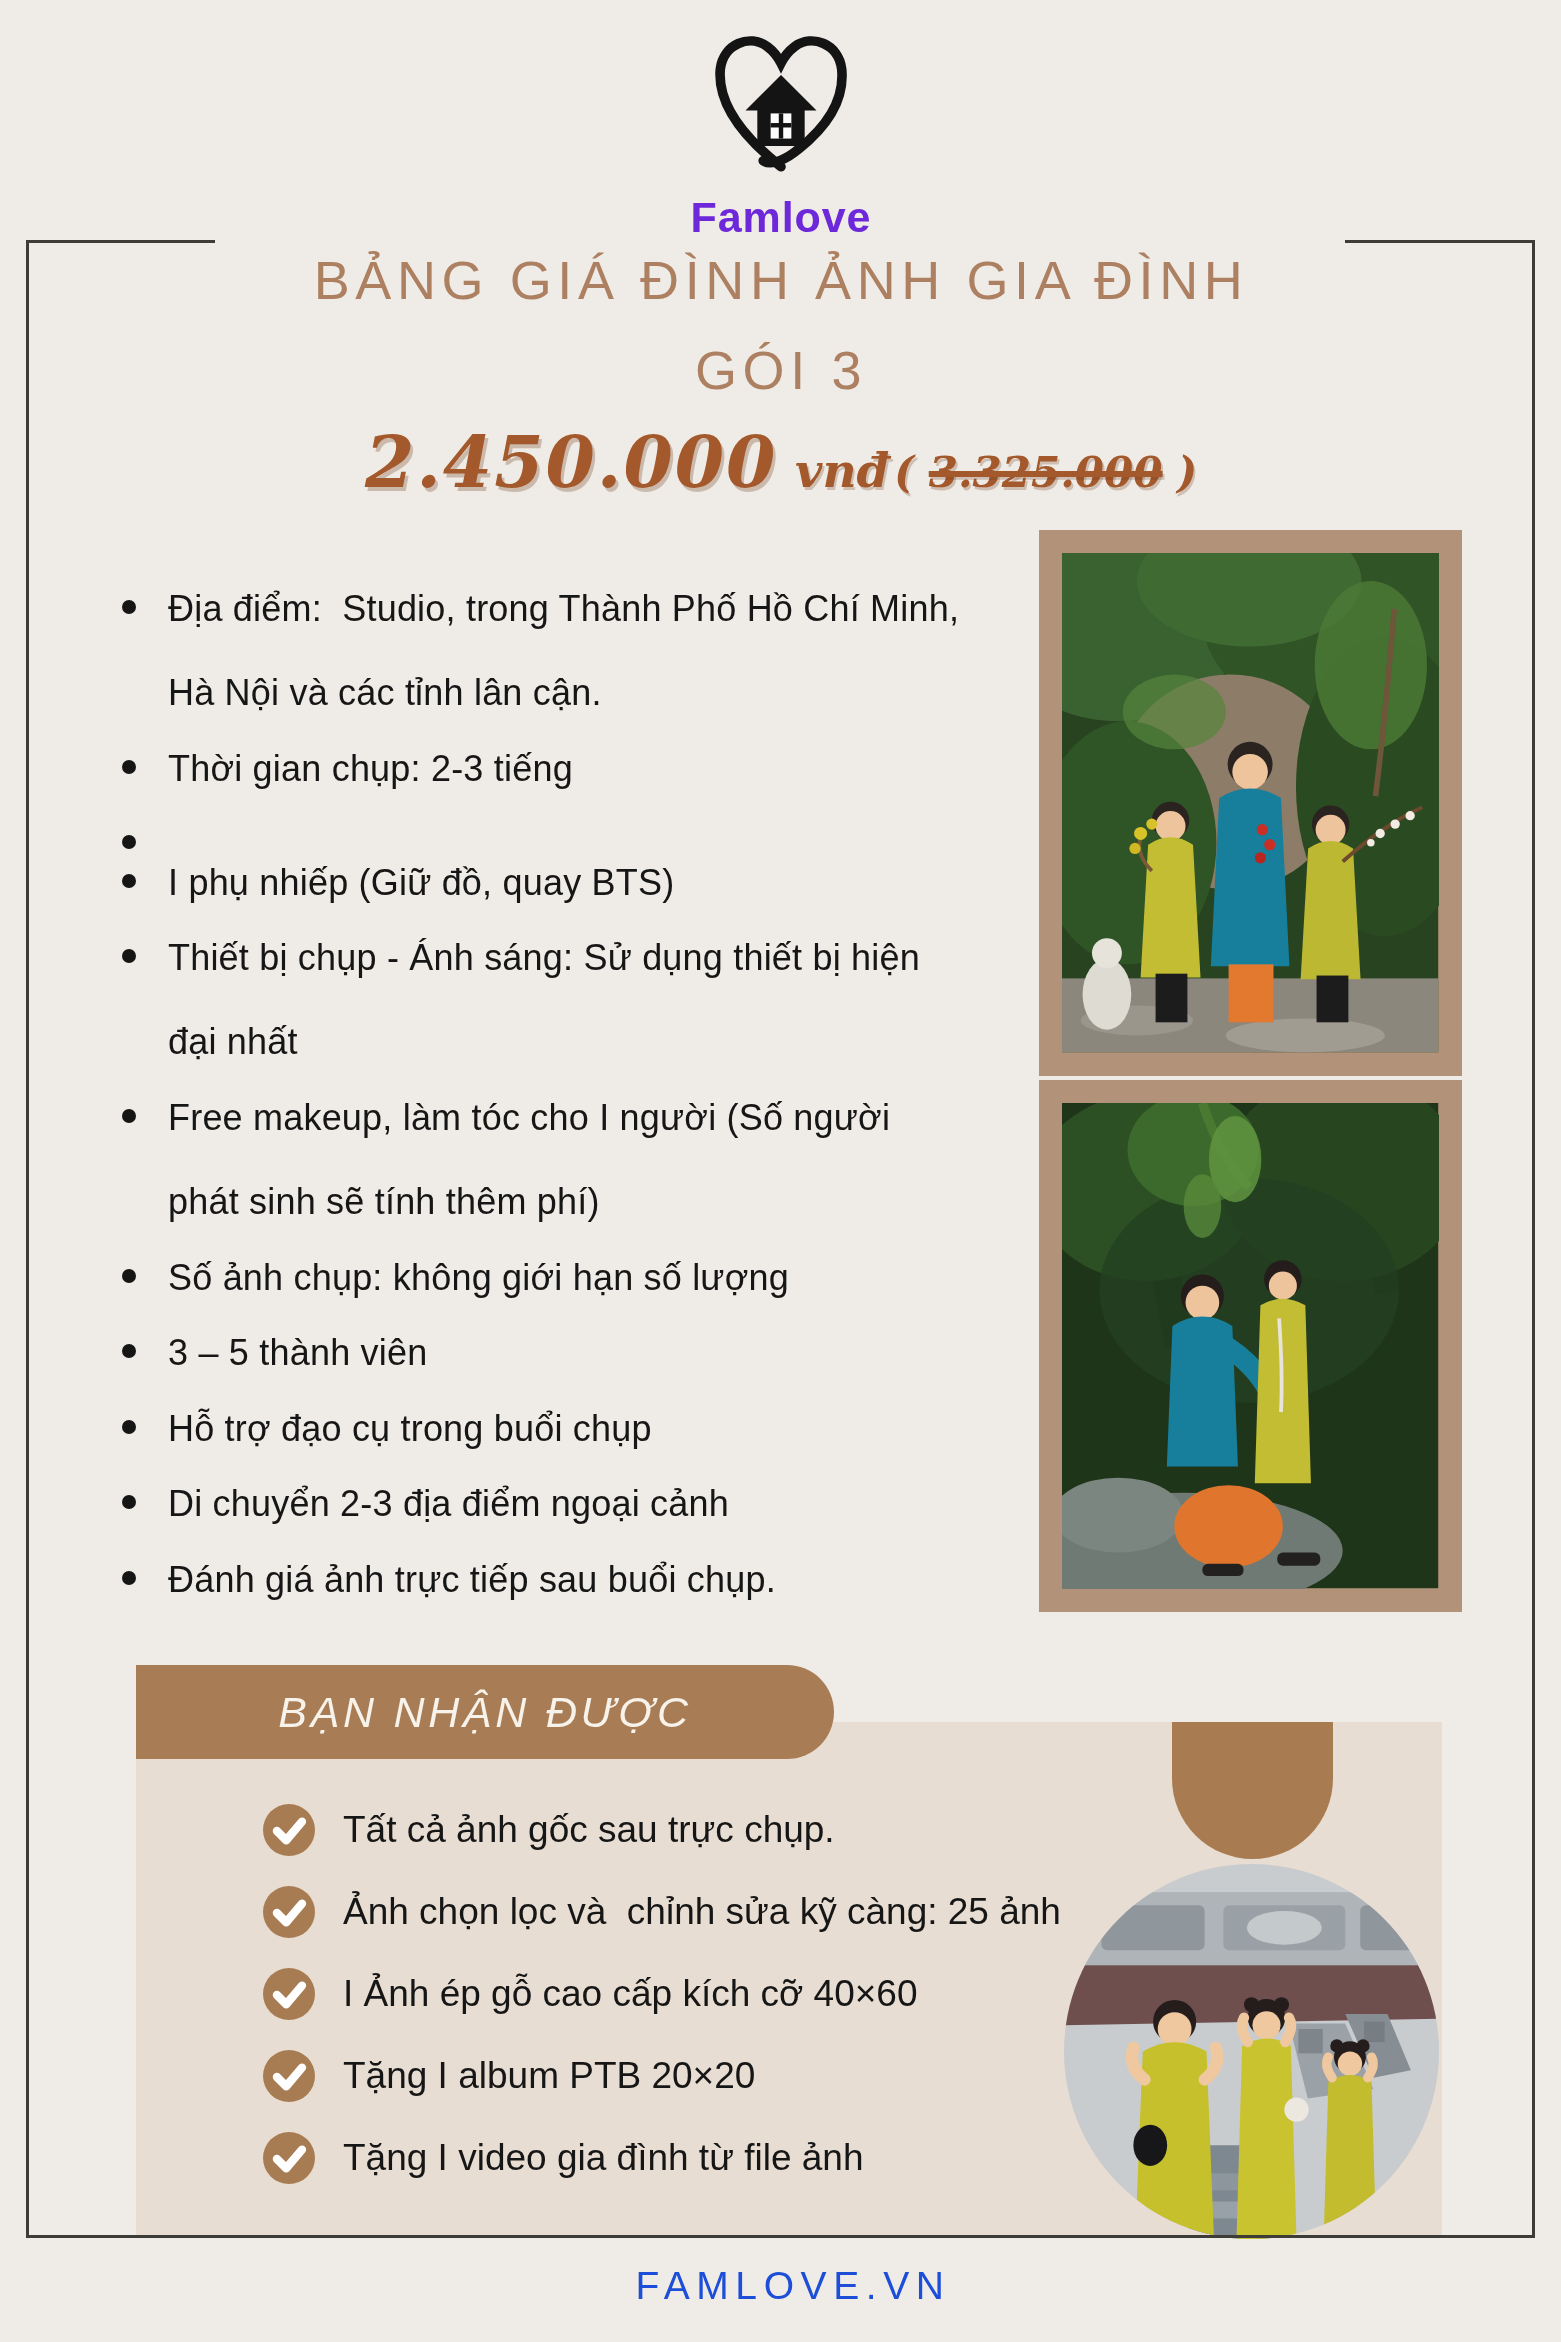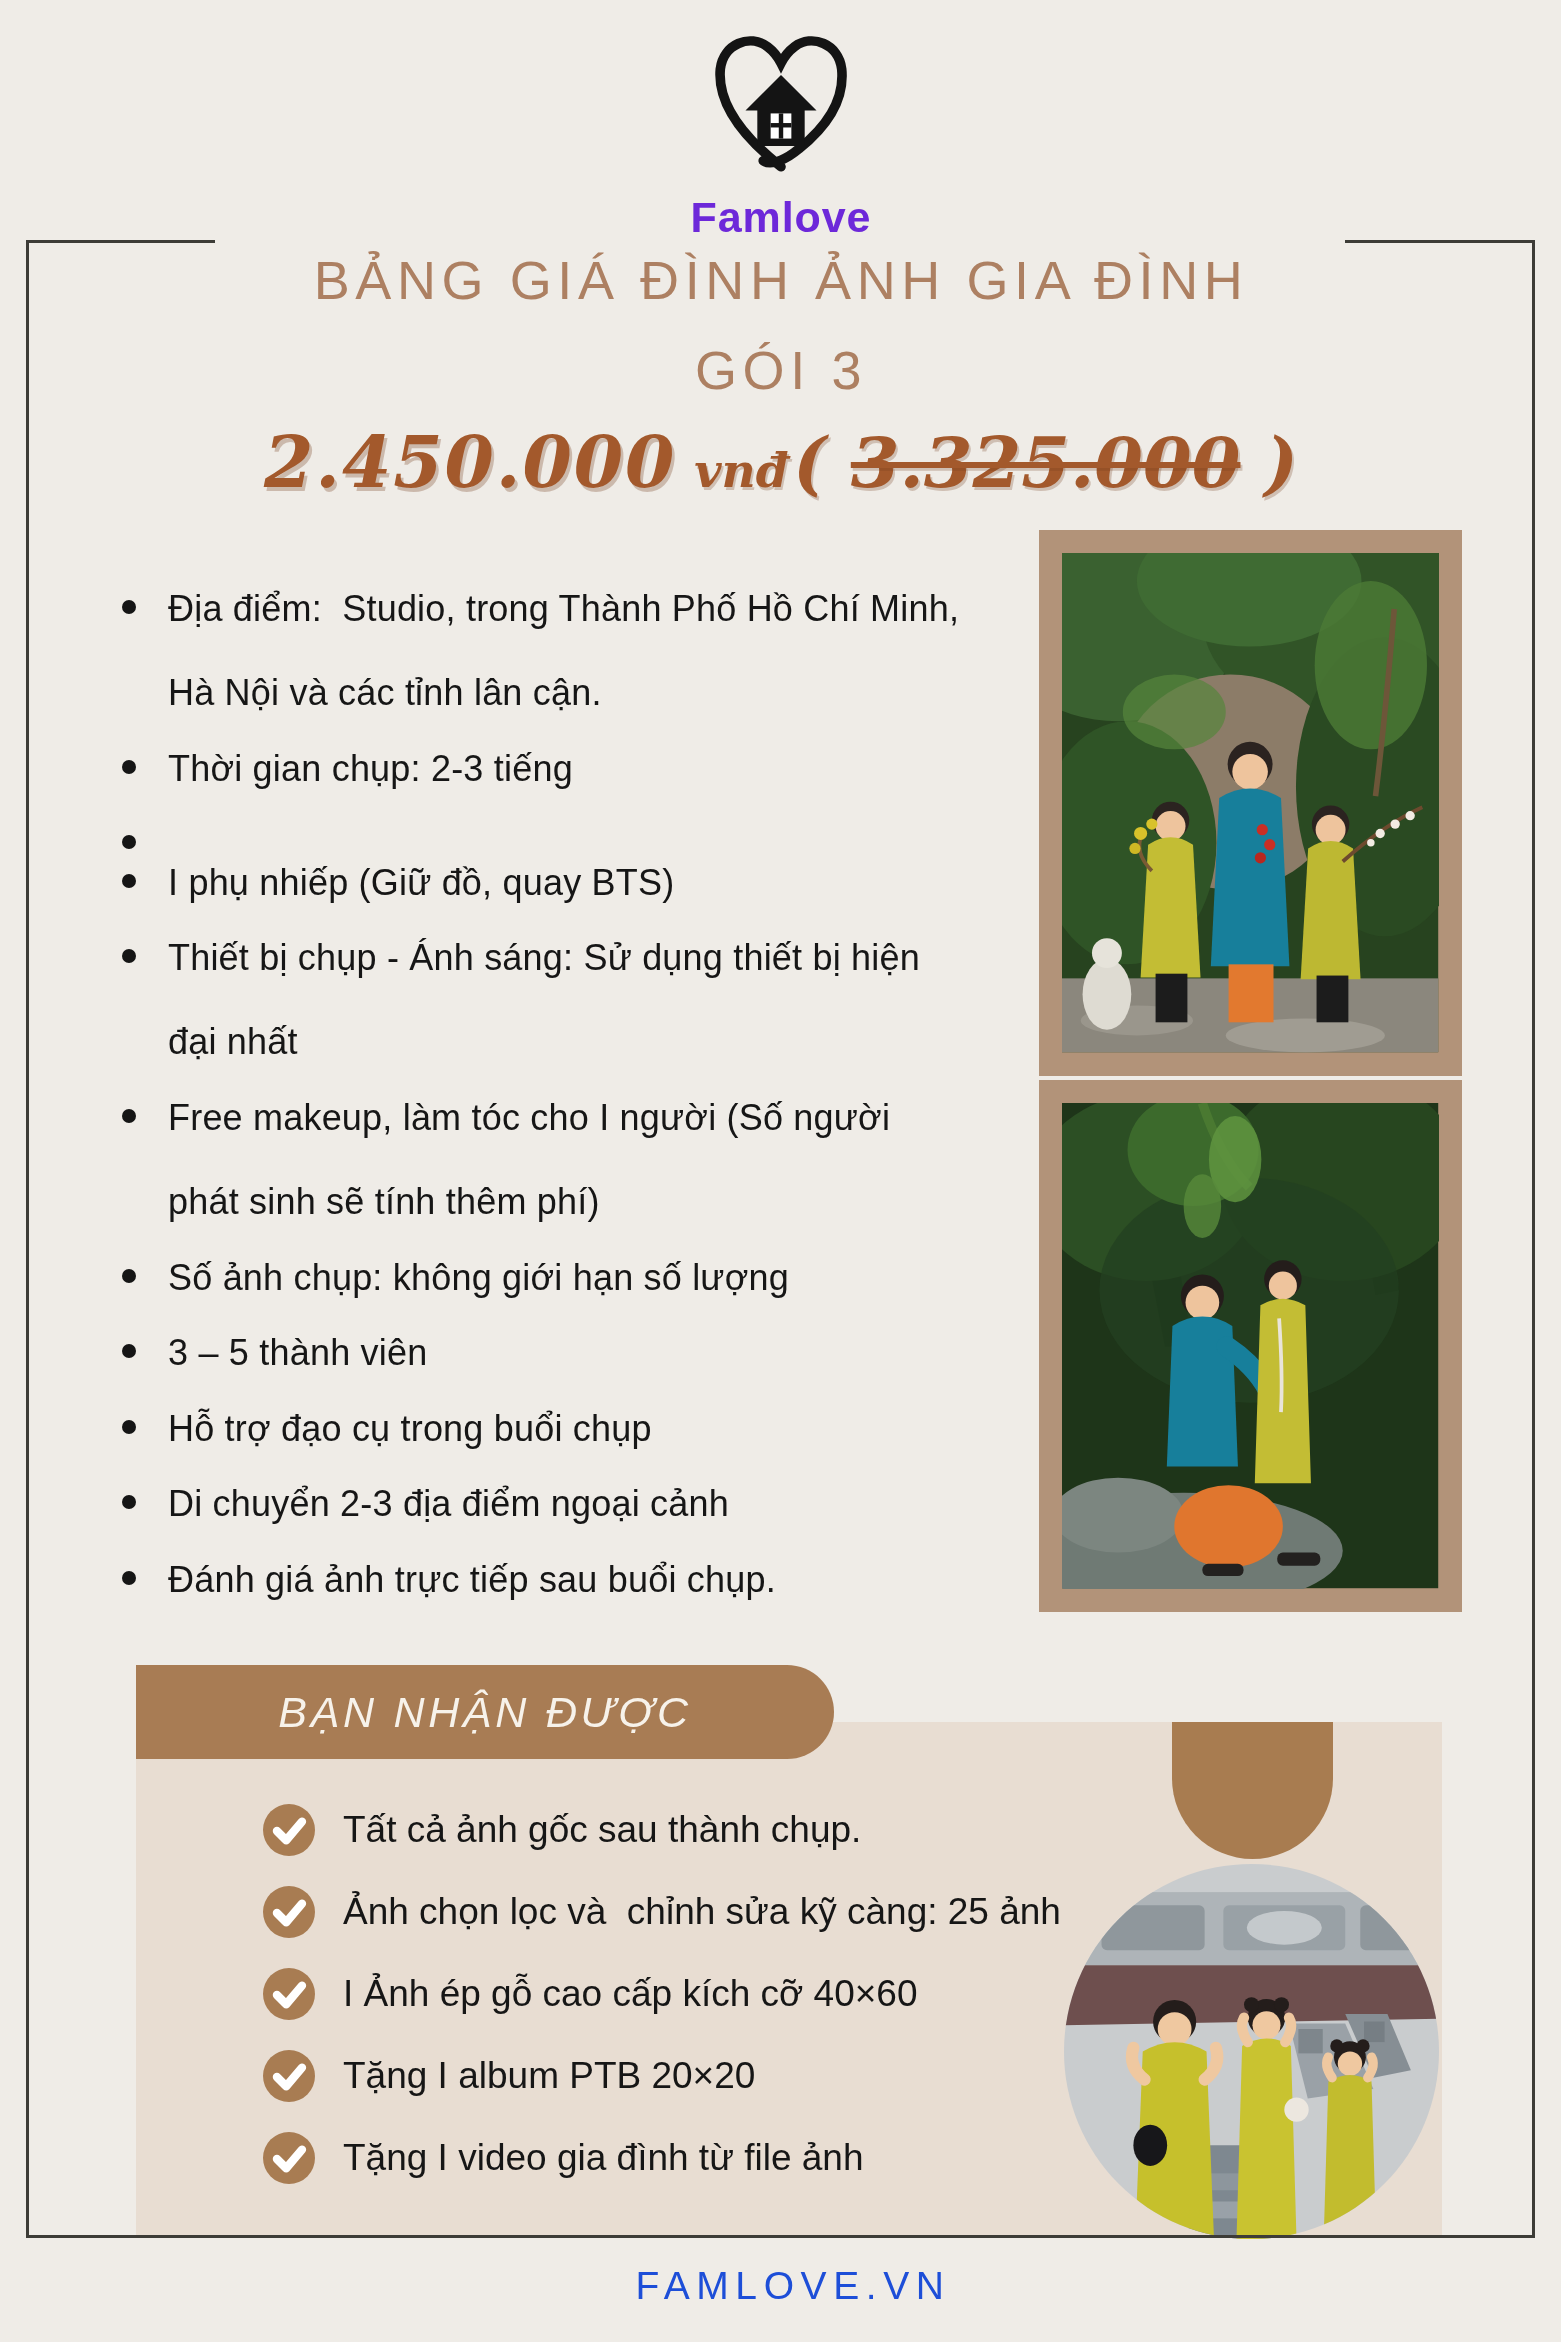--- a/index.html
+++ b/index.html
@@ -30,21 +30,21 @@
     font-size:54px;letter-spacing:5.6px;color:#ad8062;font-weight:400;}
 
   
   .price-row{position:absolute;left:0;right:0;top:420px;text-align:center;
     font-family:"DejaVu Serif","Liberation Serif",serif;font-style:italic;color:#a3592c;
     white-space:nowrap;z-index:2;}
   .price-current{font-size:71px;font-weight:bold;letter-spacing:1.9px;
     text-shadow:2.8px 3.7px 0 rgba(110,55,22,.28);}
   .price-currency{font-size:47px;font-weight:bold;margin-left:13px;
     text-shadow:1.9px 2.8px 0 rgba(110,55,22,.25);}
-  .price-paren{font-size:70px;font-weight:bold;
+  .price-paren{font-size:42px;font-weight:bold;
     text-shadow:1.9px 2.8px 0 rgba(110,55,22,.25);}
   .price-old{text-decoration:line-through;text-decoration-thickness:5.6px;}
 
   
   .features{position:absolute;left:122px;top:567px;width:904px;z-index:2;}
   .feature-item{display:flex;margin-bottom:-8.4px;}
   .dot{flex:0 0 auto;width:14px;height:14px;border-radius:50%;background:#151515;margin-top:33px;}
   .feature-text{margin-left:32px;font-size:36px;line-height:84px;color:#161616;
     white-space:pre;letter-spacing:0.2px;}
 
@@ -282,21 +282,21 @@
       <path d="M286 228 q-9 -13 -4 -22 M324 228 q9 -13 4 -22" stroke="#efc8a0" stroke-width="10" fill="none" stroke-linecap="round"></path>
     </svg>
   </div>
 
   <div class="checklist" id="checklist">
       <div class="check-row">
         <span class="check-badge"><svg viewBox="0 0 56 56" width="52" height="52">
             <circle cx="28" cy="28" r="28" fill="#a87c52"></circle>
             <path d="M15 29 L25 39 L42 19" stroke="#ffffff" stroke-width="9" fill="none" stroke-linecap="round" stroke-linejoin="round"></path>
           </svg></span>
-        <span class="check-text">Tất cả ảnh gốc sau thành chụp.</span>
+        <span class="check-text">Tất cả ảnh gốc sau trực chụp.</span>
       </div>
       <div class="check-row">
         <span class="check-badge"><svg viewBox="0 0 56 56" width="52" height="52">
             <circle cx="28" cy="28" r="28" fill="#a87c52"></circle>
             <path d="M15 29 L25 39 L42 19" stroke="#ffffff" stroke-width="9" fill="none" stroke-linecap="round" stroke-linejoin="round"></path>
           </svg></span>
         <span class="check-text">Ảnh chọn lọc và  chỉnh sửa kỹ càng: 25 ảnh</span>
       </div>
       <div class="check-row">
         <span class="check-badge"><svg viewBox="0 0 56 56" width="52" height="52">

